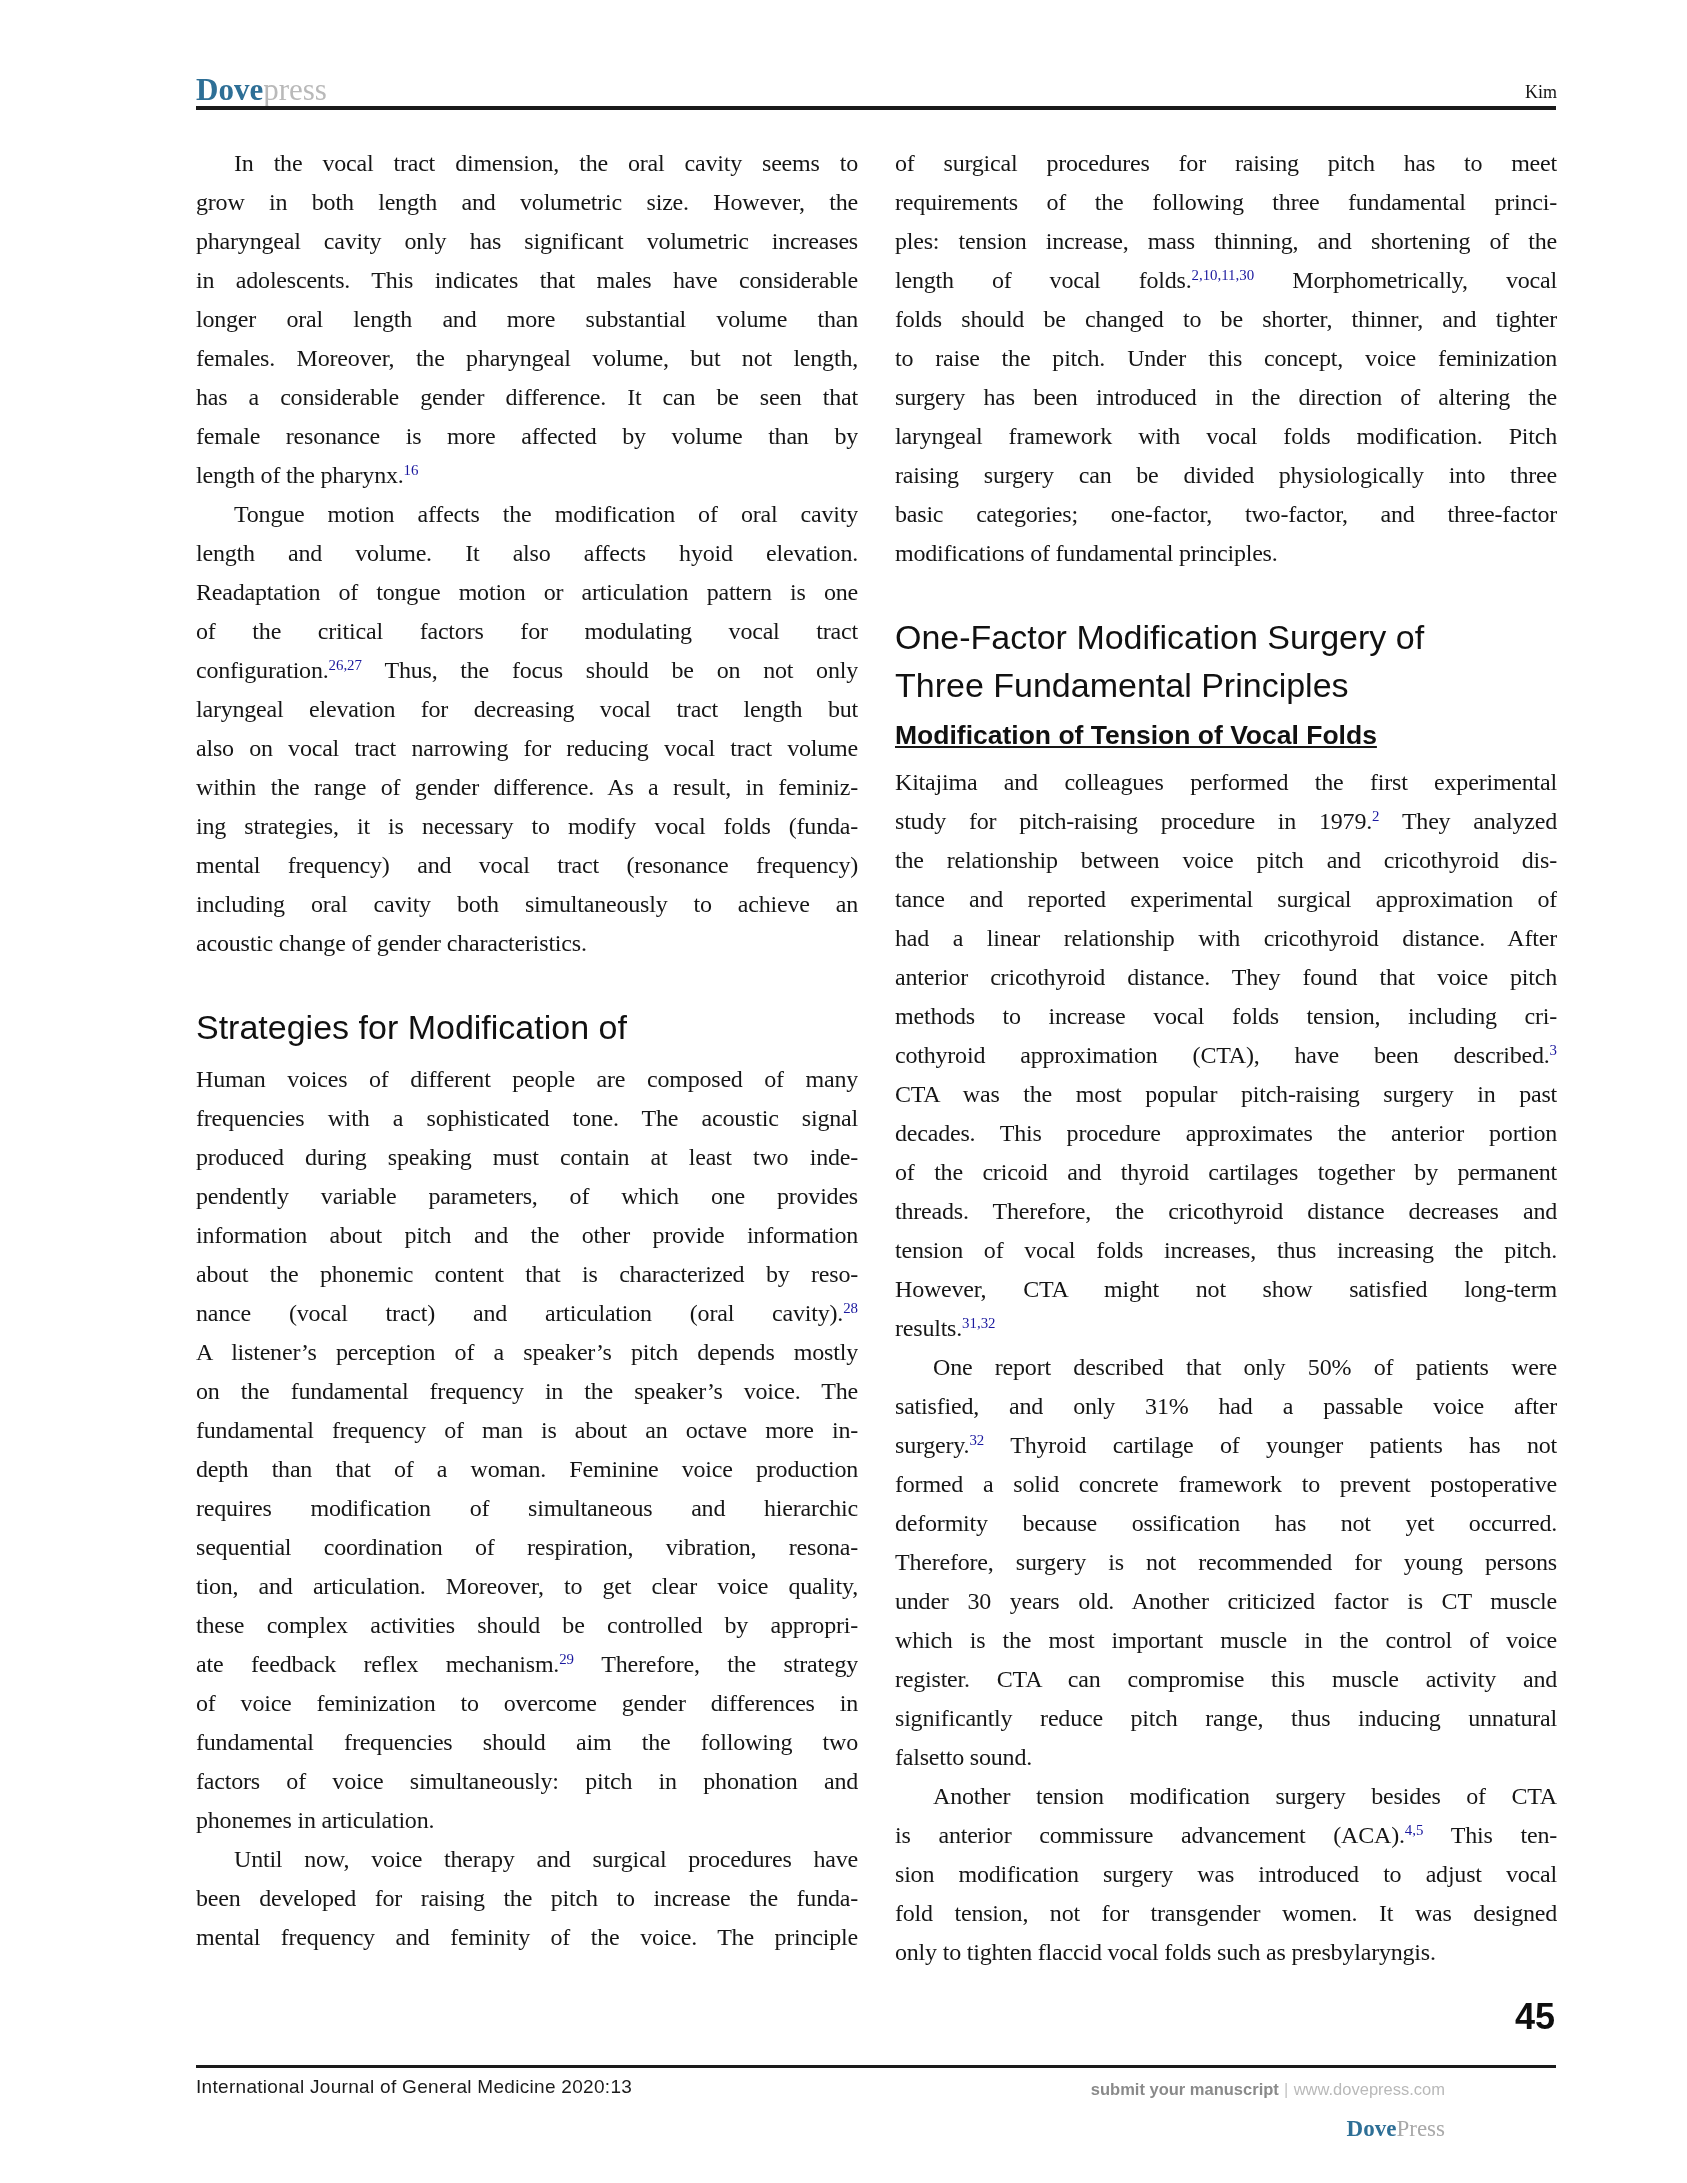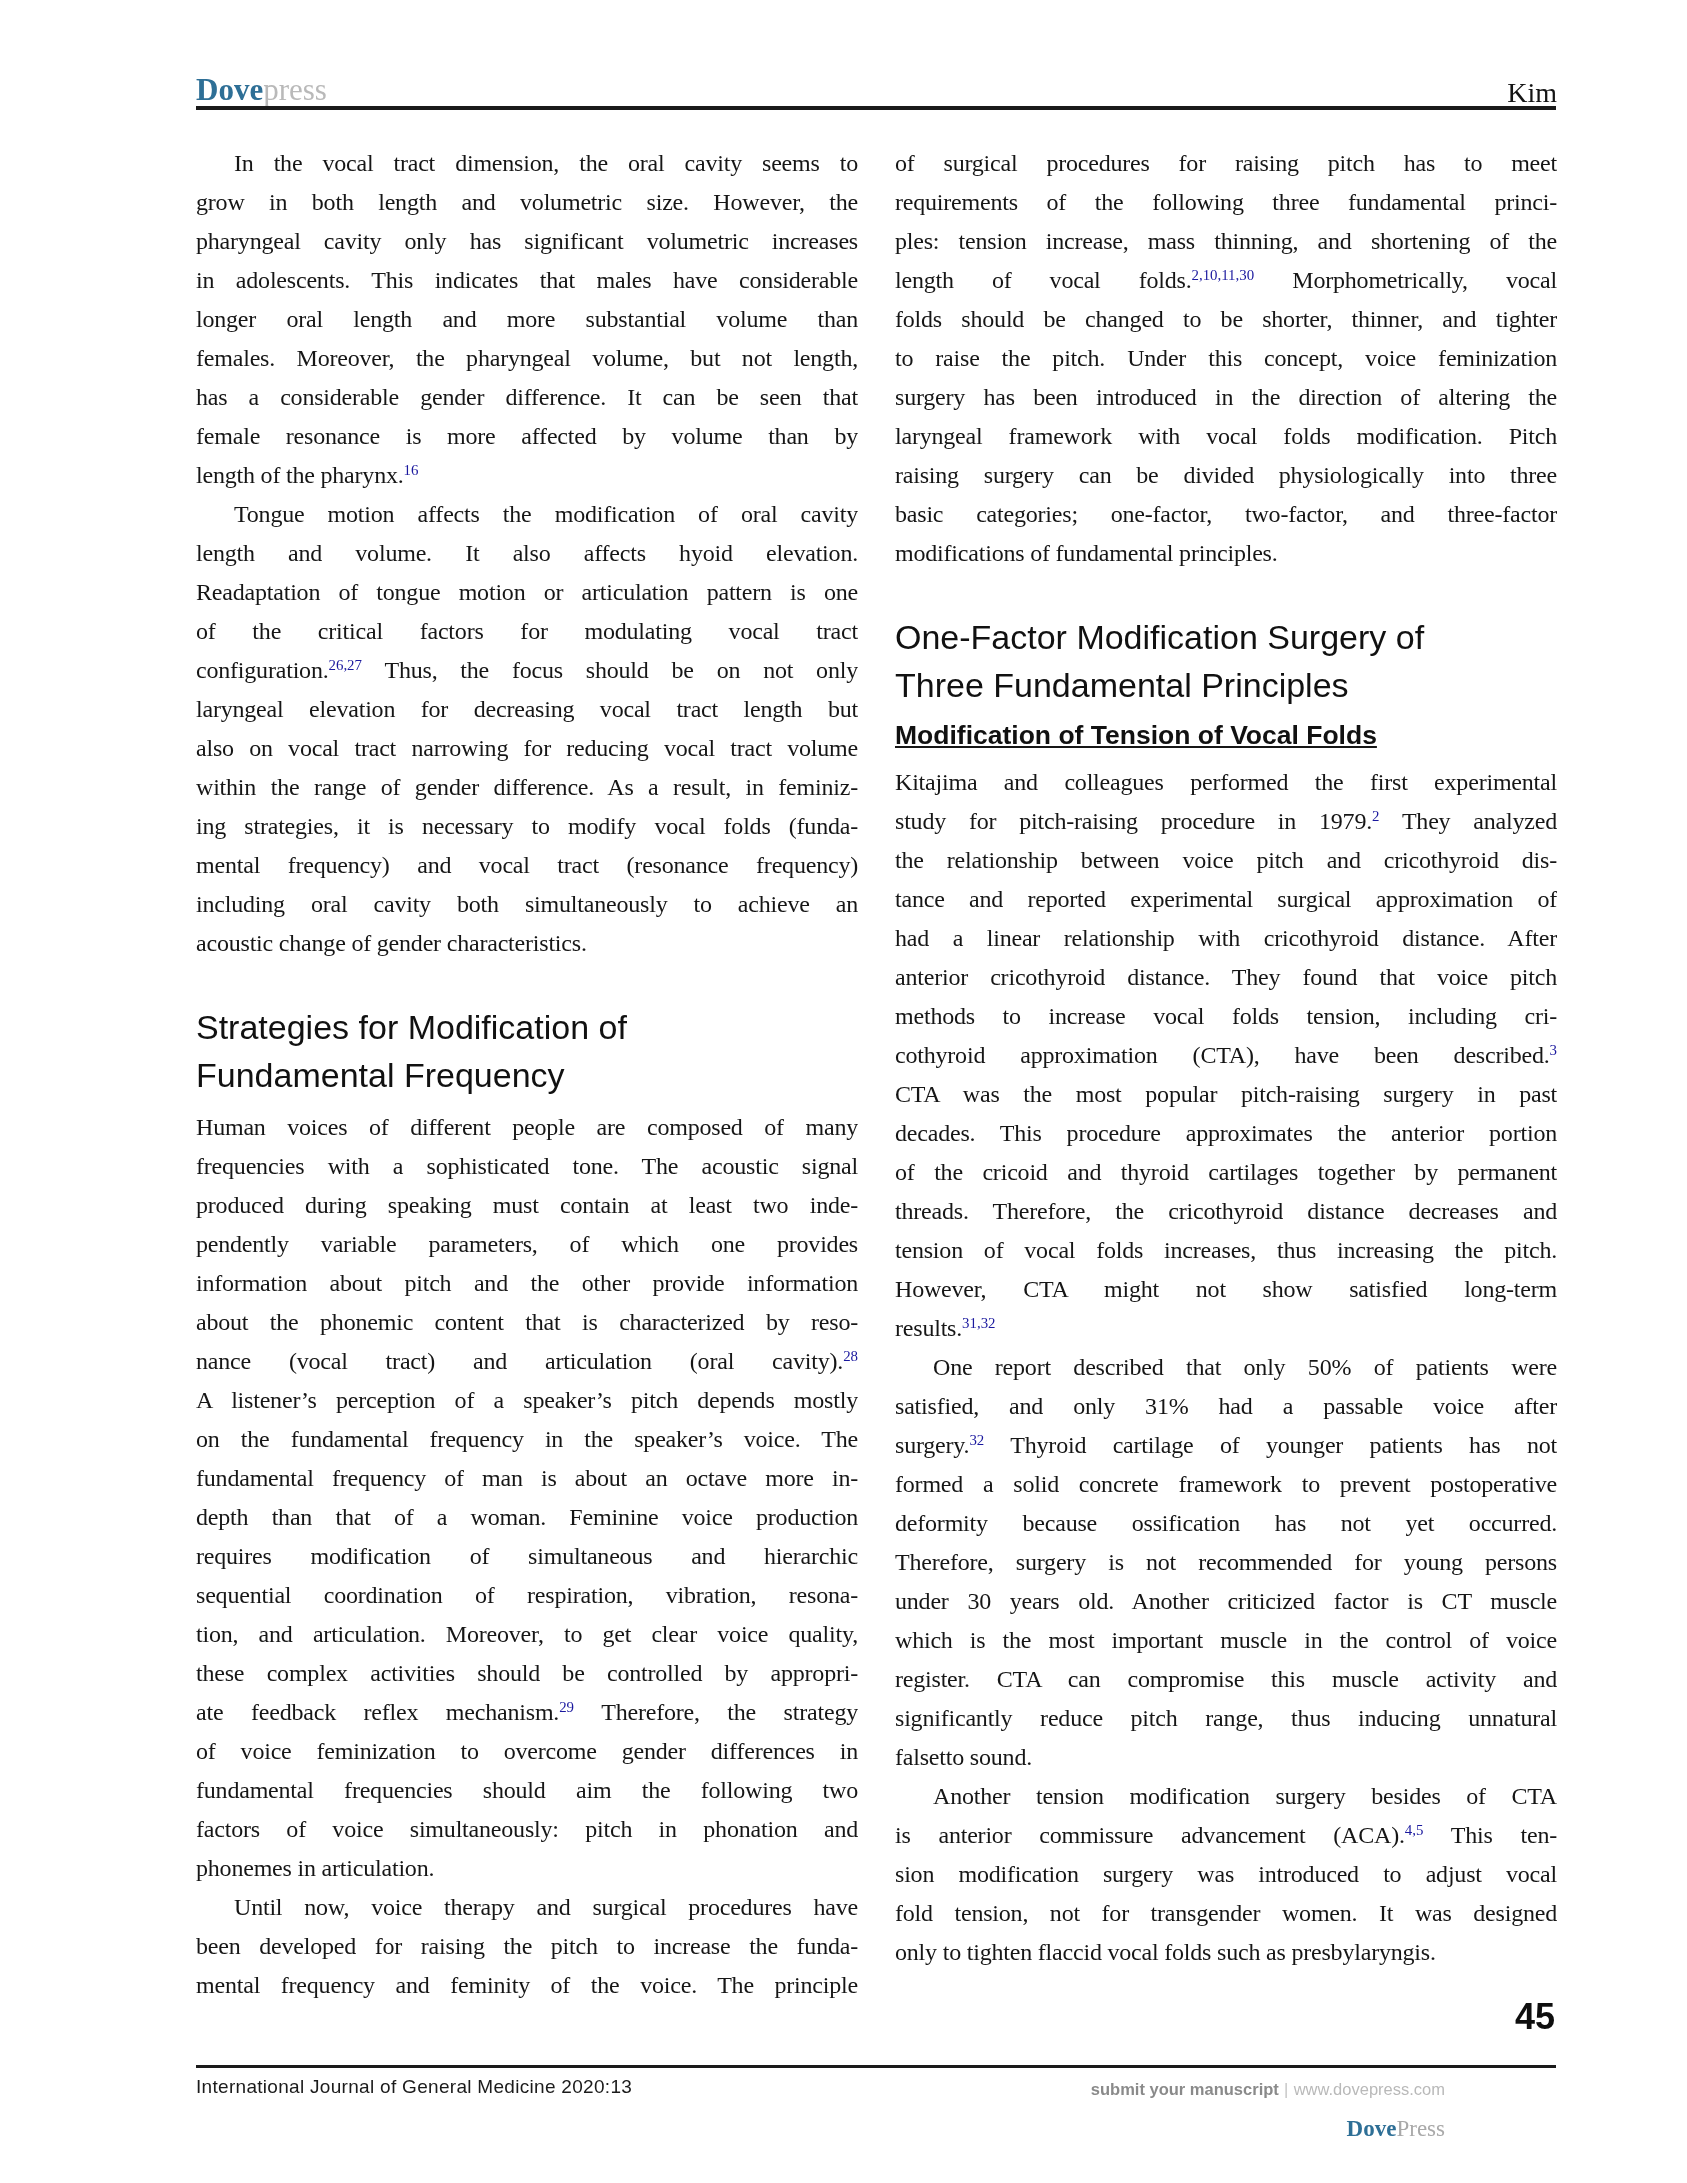--- a/index.html
+++ b/index.html
@@ -14,21 +14,21 @@
   
   #header-logo{
     position:absolute;left:196px;top:74px;
     font-family:"Liberation Serif","DejaVu Serif",serif;
     font-size:31px;line-height:31px;letter-spacing:0px;
   }
   #header-logo .dove{color:var(--accent);font-weight:700;}
   #header-logo .press{color:var(--lightgray);font-weight:400;}
   #running-author{
     position:absolute;right:130px;top:82px;
-    font-size:28px;line-height:21px;color:#141414;
+    font-size:18px;line-height:21px;color:#141414;
   }
   .rule{
     position:absolute;left:196px;width:1360px;background:var(--rule);
   }
   #header-rule{top:106px;height:4px;}
   
   #body-wrap{
     position:absolute;left:196px;top:144px;width:1360px;height:1879px;
   }
   .column{position:absolute;top:0;width:662px;}
@@ -121,21 +121,20 @@
           <div class="line">laryngeal elevation for decreasing vocal tract length but</div>
           <div class="line">also on vocal tract narrowing for reducing vocal tract volume</div>
           <div class="line">within the range of gender difference. As a result, in feminiz-</div>
           <div class="line">ing strategies, it is necessary to modify vocal folds (funda-</div>
           <div class="line">mental frequency) and vocal tract (resonance frequency)</div>
           <div class="line">including oral cavity both simultaneously to achieve an</div>
           <div class="line para-end">acoustic change of gender characteristics.</div>
         </div>
         <div class="block heading">
           <div class="line">Strategies for Modification of</div>
-          <div class="line">Fundamental Frequency</div>
         </div>
         <div class="block para">
           <div class="line">Human voices of different people are composed of many</div>
           <div class="line">frequencies with a sophisticated tone. The acoustic signal</div>
           <div class="line">produced during speaking must contain at least two inde-</div>
           <div class="line">pendently variable parameters, of which one provides</div>
           <div class="line">information about pitch and the other provide information</div>
           <div class="line">about the phonemic content that is characterized by reso-</div>
           <div class="line">nance (vocal tract) and articulation (oral cavity).<sup>28</sup></div>
           <div class="line">A listener’s perception of a speaker’s pitch depends mostly</div>

